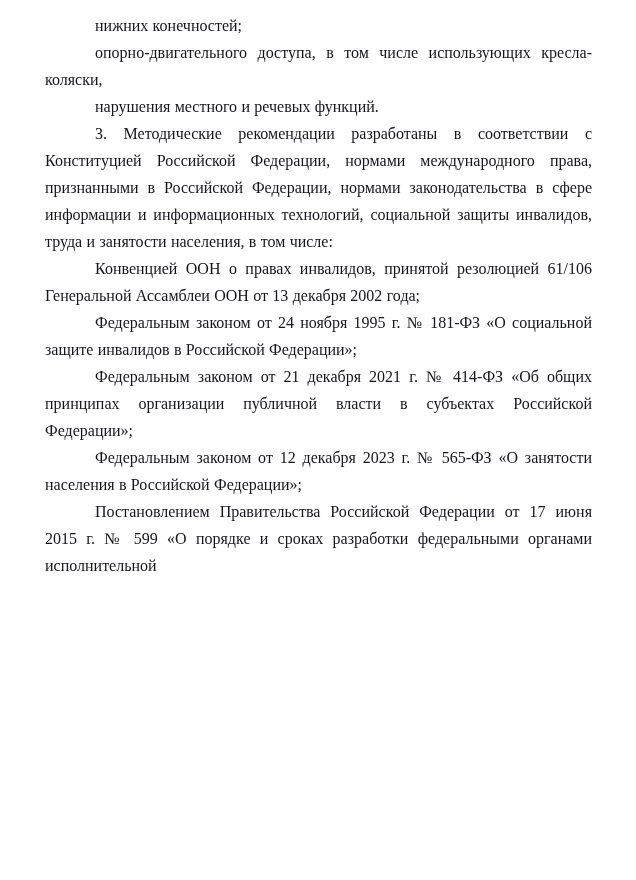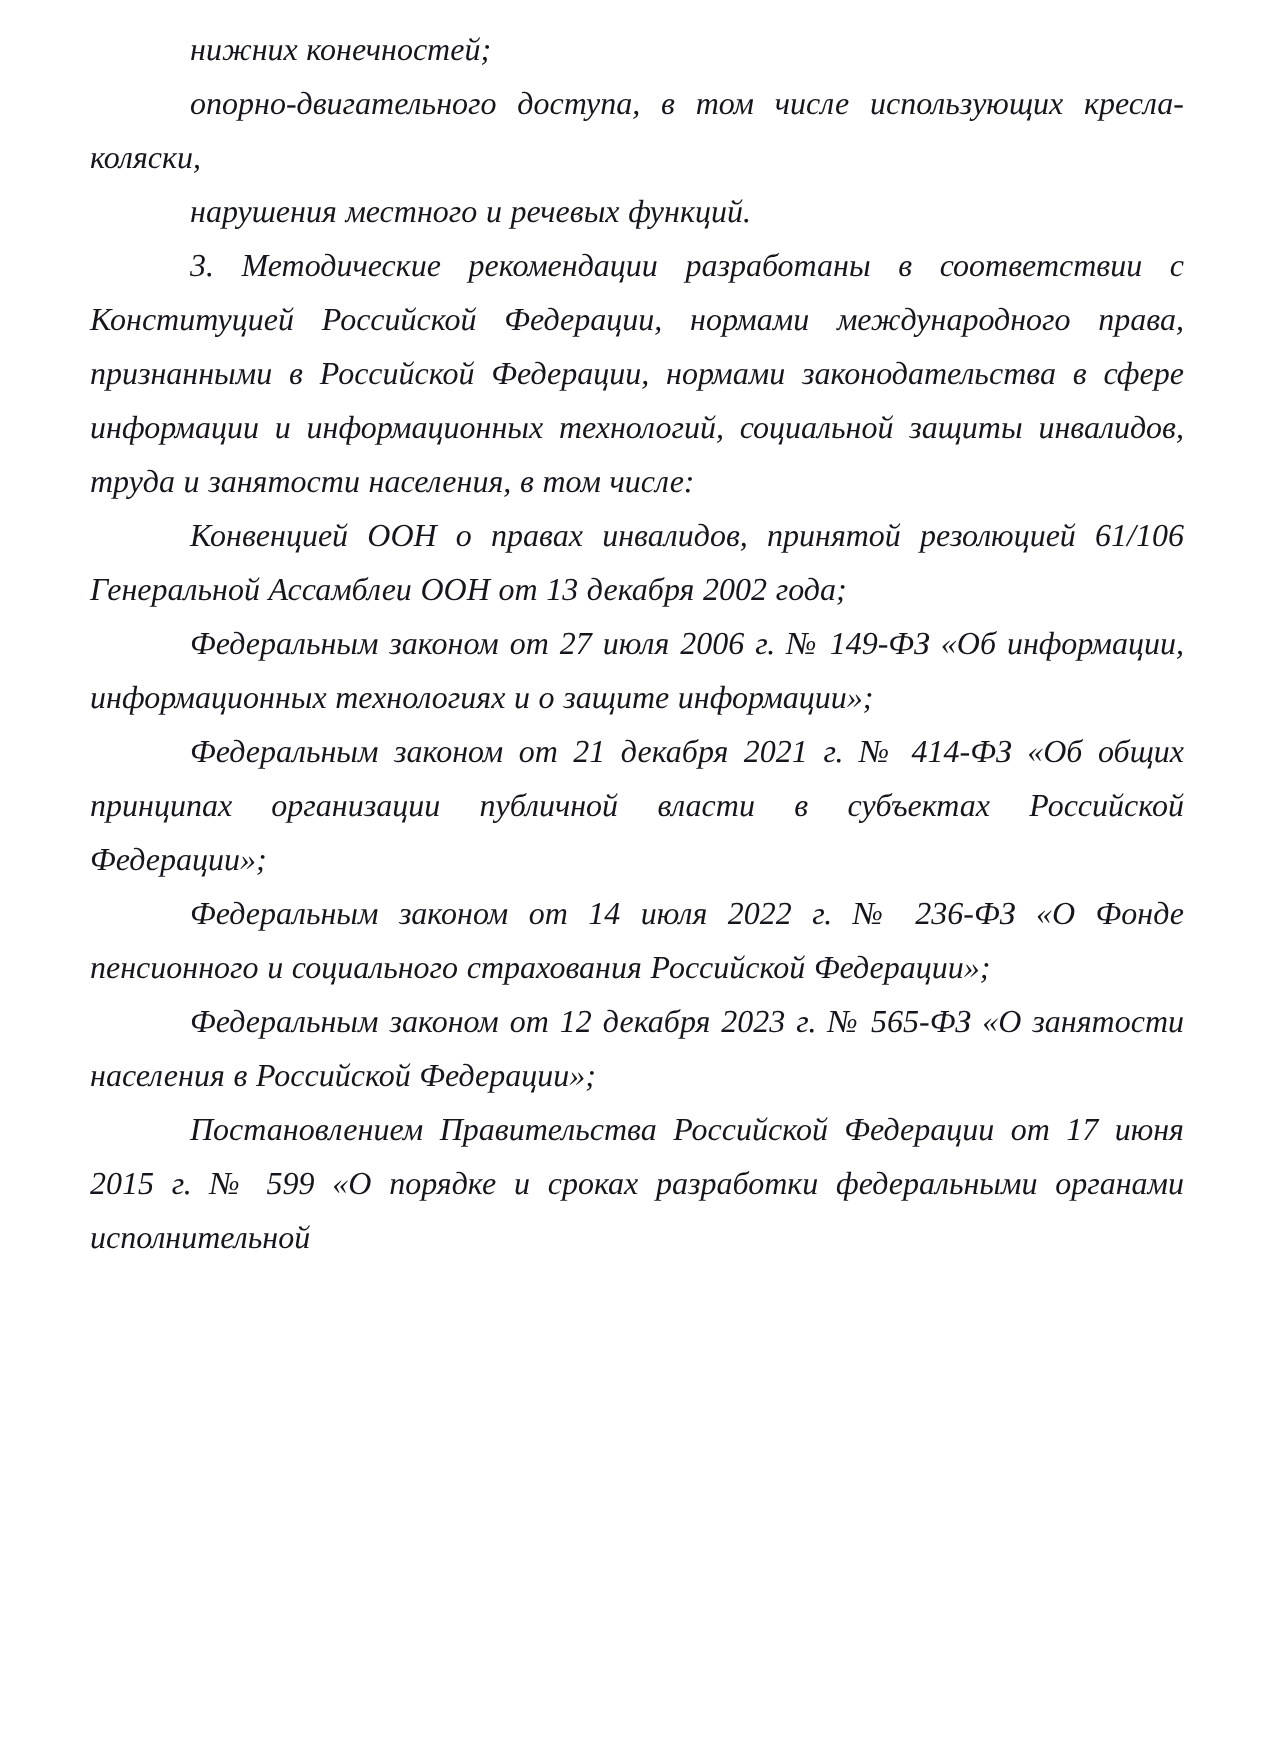--- a/index.html
+++ b/index.html
@@ -8,21 +8,20 @@
     background: #ffffff;
   }
   .page {
     position: relative;
     width: 636px;
     height: 880px;
     box-sizing: border-box;
     background: #ffffff;
     padding: 12px 44px 16px 45px;
     overflow: hidden;
-    font-style: italic;
   }
   .doc-text {
     font-family: "Liberation Serif", "DejaVu Serif", serif;
     font-size: 16px;
     line-height: 27px;
     text-align: justify;
     color: #15151d;
     word-spacing: 0.02em;
   }
   .para {
@@ -34,19 +33,18 @@
 </head>
 <body style="background: rgb(255, 255, 255);">
 
 <div class="page">
   <div class="doc-text" id="doc-body" style="color: rgb(21, 21, 29);">
       <p class="para">нижних конечностей;</p>
       <p class="para">опорно-двигательного доступа, в том числе использующих кресла-коляски,</p>
       <p class="para">нарушения местного и речевых функций.</p>
       <p class="para">3.&nbsp;Методические рекомендации разработаны в соответствии с Конституцией Российской Федерации, нормами международного права, признанными в Российской Федерации, нормами законодательства в сфере информации и информационных технологий, социальной защиты инвалидов, труда и занятости населения, в том числе:</p>
       <p class="para">Конвенцией ООН о правах инвалидов, принятой резолюцией 61/106 Генеральной Ассамблеи ООН от 13 декабря 2002 года;</p>
-      <p class="para">Федеральным законом от 27 июля 2006&nbsp;г. №&nbsp;149-ФЗ «Об информации, информационных технологиях и о защите информации»;</p>
+      <p class="para">Федеральным законом от 24 ноября 1995&nbsp;г. №&nbsp;181-ФЗ «О социальной защите инвалидов в Российской Федерации»;</p>
       <p class="para">Федеральным законом от 21 декабря 2021&nbsp;г. №&nbsp;414-ФЗ «Об общих принципах организации публичной власти в субъектах Российской Федерации»;</p>
-      <p class="para">Федеральным законом от 14 июля 2022&nbsp;г. №&nbsp;236-ФЗ «О Фонде пенсионного и социального страхования Российской Федерации»;</p>
       <p class="para">Федеральным законом от 12 декабря 2023&nbsp;г. №&nbsp;565-ФЗ «О занятости населения в Российской Федерации»;</p>
       <p class="para">Постановлением Правительства Российской Федерации от 17 июня 2015&nbsp;г. №&nbsp;599 «О порядке и сроках разработки федеральными органами исполнительной</p>
     </div>
 </div>
 
 </body></html>

